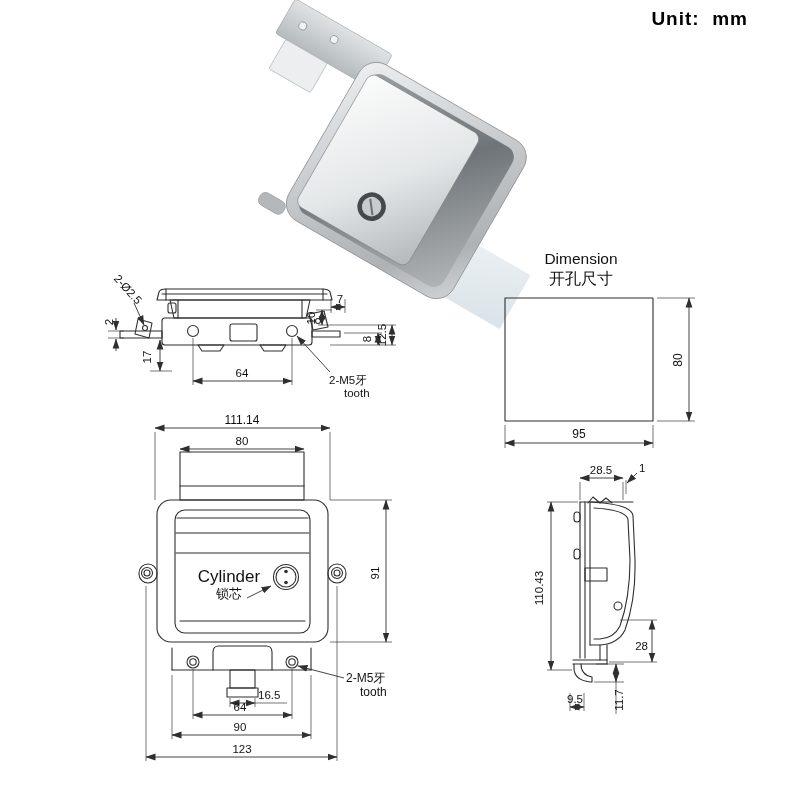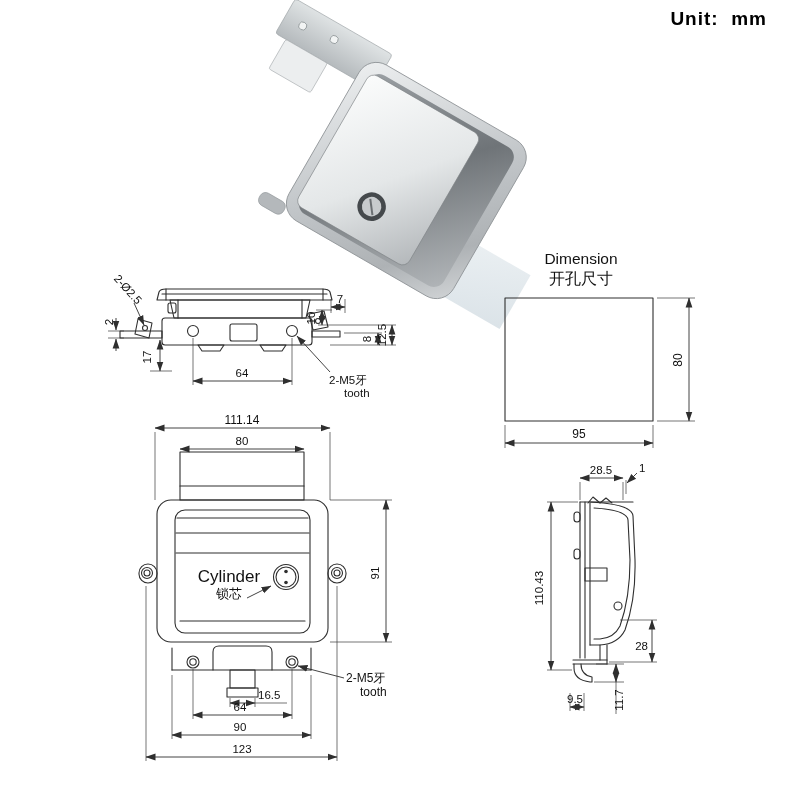--- a/index.html
+++ b/index.html
@@ -1,18 +1,18 @@
 <!DOCTYPE html>
 <html><head>
 <meta charset="utf-8">
 <style>
   html,body{margin:0;padding:0;background:#ffffff;}
   .canvas{position:relative;width:800px;height:800px;background:#ffffff;overflow:hidden;
           font-family:"Liberation Sans", sans-serif;}
-  .unit{position:absolute;top:8px;right:33px;font-size:19px;font-weight:bold;color:#000;
+  .unit{position:absolute;top:8px;right:52px;font-size:19px;font-weight:bold;color:#000;
         white-space:pre;letter-spacing:1px;}
   svg{position:absolute;left:0;top:0;}
   
   .ol{stroke:#2f2f2f;stroke-width:1.1;fill:none;stroke-linejoin:round;stroke-linecap:round;}
   
   .xl{stroke:#3a3a3a;stroke-width:0.7;fill:none;}
   
   .dl{stroke:#2f2f2f;stroke-width:0.9;fill:none;marker-start:url(#arr);marker-end:url(#arr);}
   
   .ll{stroke:#2f2f2f;stroke-width:0.9;fill:none;marker-end:url(#arr);}

